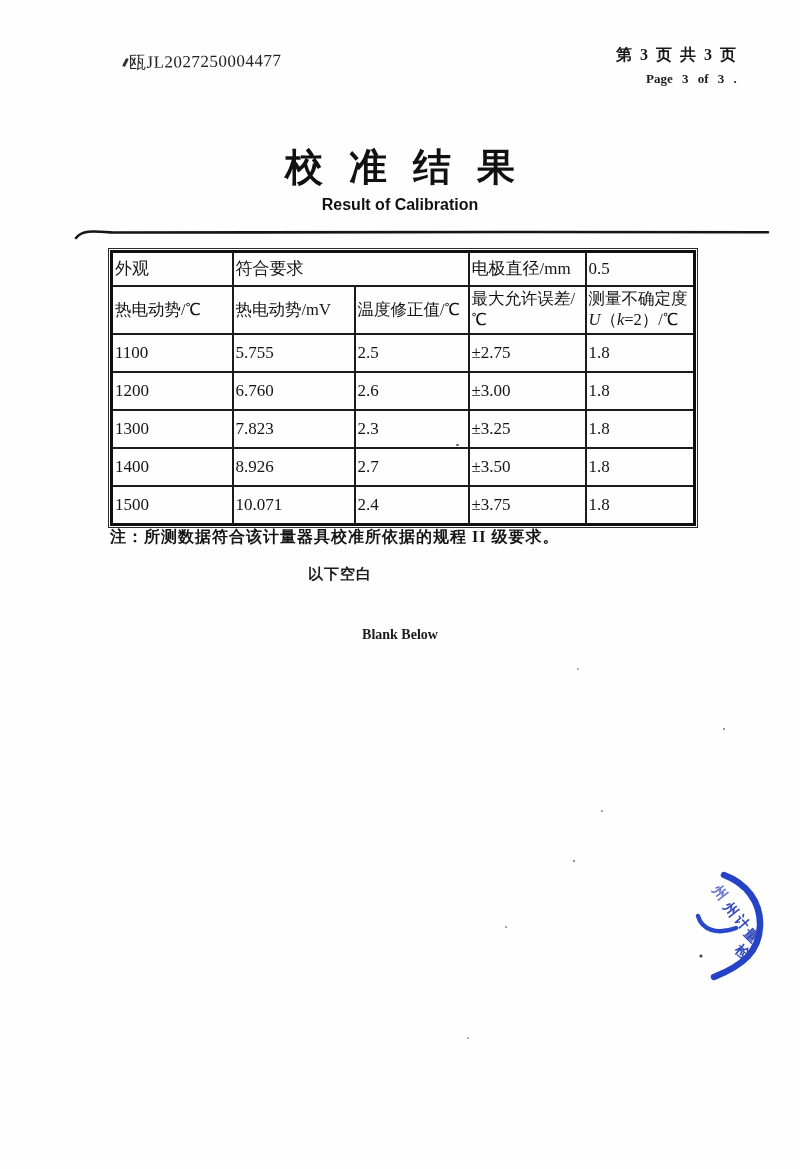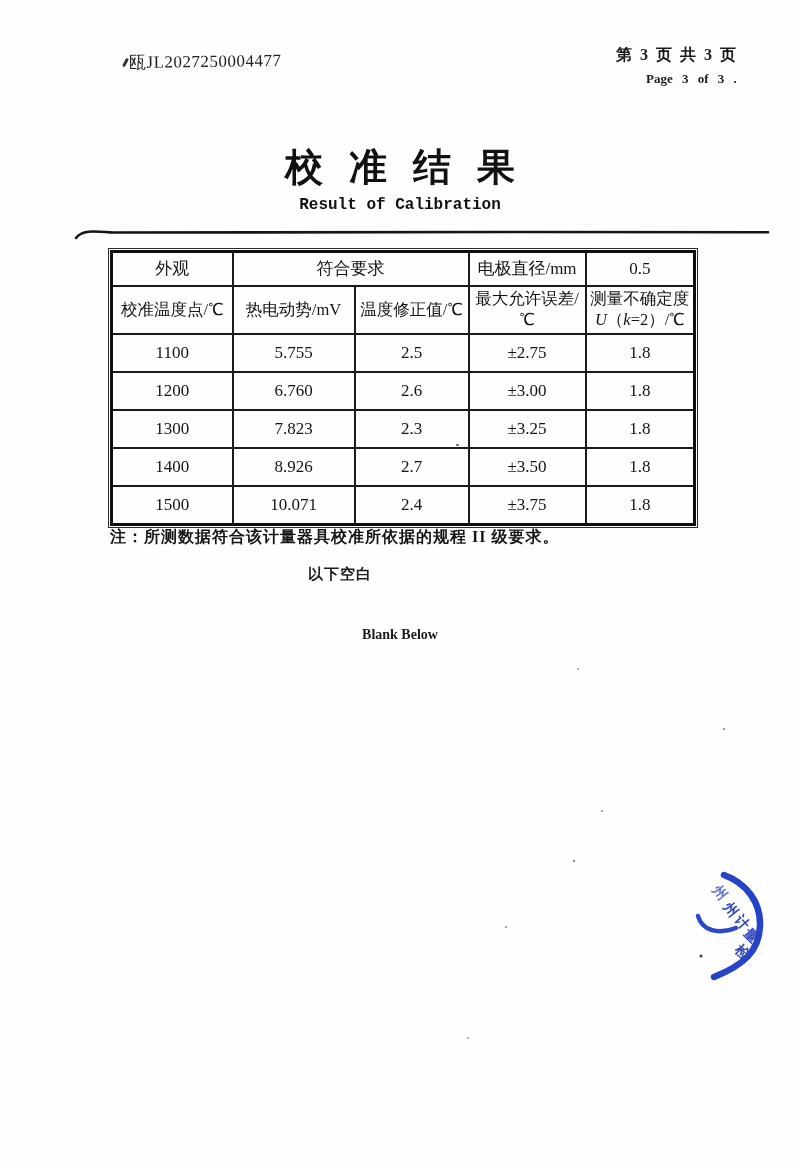--- a/index.html
+++ b/index.html
@@ -12,31 +12,31 @@
   
   .cert-no{left:129px;top:50px;font-size:17px;letter-spacing:.5px;transform:rotate(-0.8deg);color:#222;}
   .ink-tick{left:124px;top:58px;width:3px;height:9px;background:#333;transform:rotate(28deg);border-radius:1px;}
   .page-cn{left:616px;top:45px;font-size:16px;font-weight:bold;letter-spacing:2px;color:#1a1a1a;}
   .page-en{left:646px;top:71px;font-size:13px;font-weight:bold;word-spacing:6px;color:#1a1a1a;}
 
   
   .title-cn{left:0;top:128px;width:800px;text-align:center;font-size:38px;font-weight:bold;
     letter-spacing:26px;text-indent:26px;color:#111;margin-top:14px;}
   .title-en{left:0;top:196px;width:800px;text-align:center;font-size:16px;font-weight:bold;
-    font-family:Liberation Mono, monospace;color:#111;}
+    font-family:Liberation Sans, sans-serif;color:#111;}
   .rule-svg{left:68px;top:220px;}
 
   
   table.cal{
     position:absolute;left:110px;top:250px;width:583px;
     border-collapse:collapse;table-layout:fixed;
     font-size:17px;color:#141414;
   }
   table.cal td{
-    border:2px solid #1b1b1b;text-align:center;vertical-align:middle;
+    border:2px solid #1b1b1b;text-align:left;vertical-align:middle;
     padding:0 2px;line-height:1.25;
   }
   table.cal{border:3px solid #0f0f0f;outline:1px solid #2a2a2a;outline-offset:1px;}
   tr.r1 td{height:32px;}
   tr.r2 td{height:46px;font-size:16.5px;}
   tr.data td{height:36px;}
   .uline{display:block;}
   .it{font-style:italic;font-family:"Liberation Serif", serif;}
 
   
@@ -75,21 +75,21 @@
       <col style="width:109px">
   </colgroup>
   <tbody>
       <tr class="r1">
     <td>外观</td>
     <td colspan="2">符合要求</td>
     <td>电极直径/mm</td>
     <td>0.5</td>
   </tr>
   <tr class="r2">
-    <td>校准温度点/℃</td>
+    <td>热电动势/℃</td>
     <td>热电动势/mV</td>
     <td>温度修正值/℃</td>
     <td>最大允许误差/℃</td>
     <td>
       <span class="uline">测量不确定度</span>
       <span class="uline"><span class="it">U</span><span>（</span><span class="it">k</span><span>=2）/℃</span></span>
     </td>
   </tr>
   <tr class="data">
     <td>1100</td>

